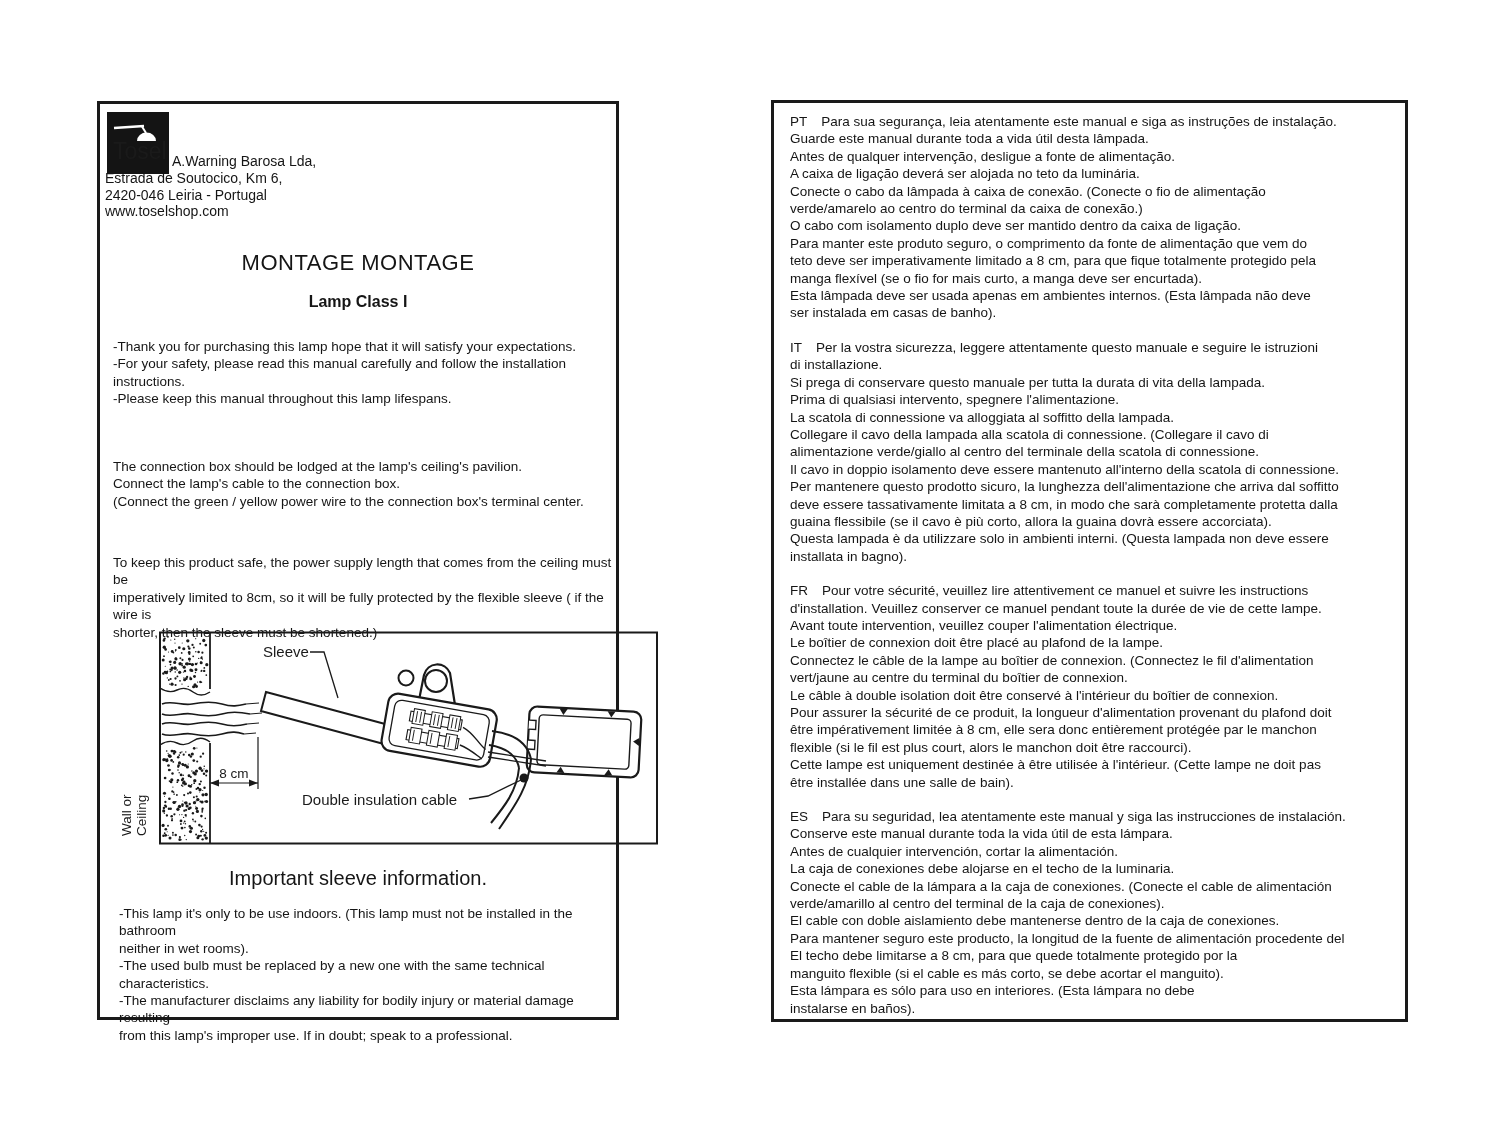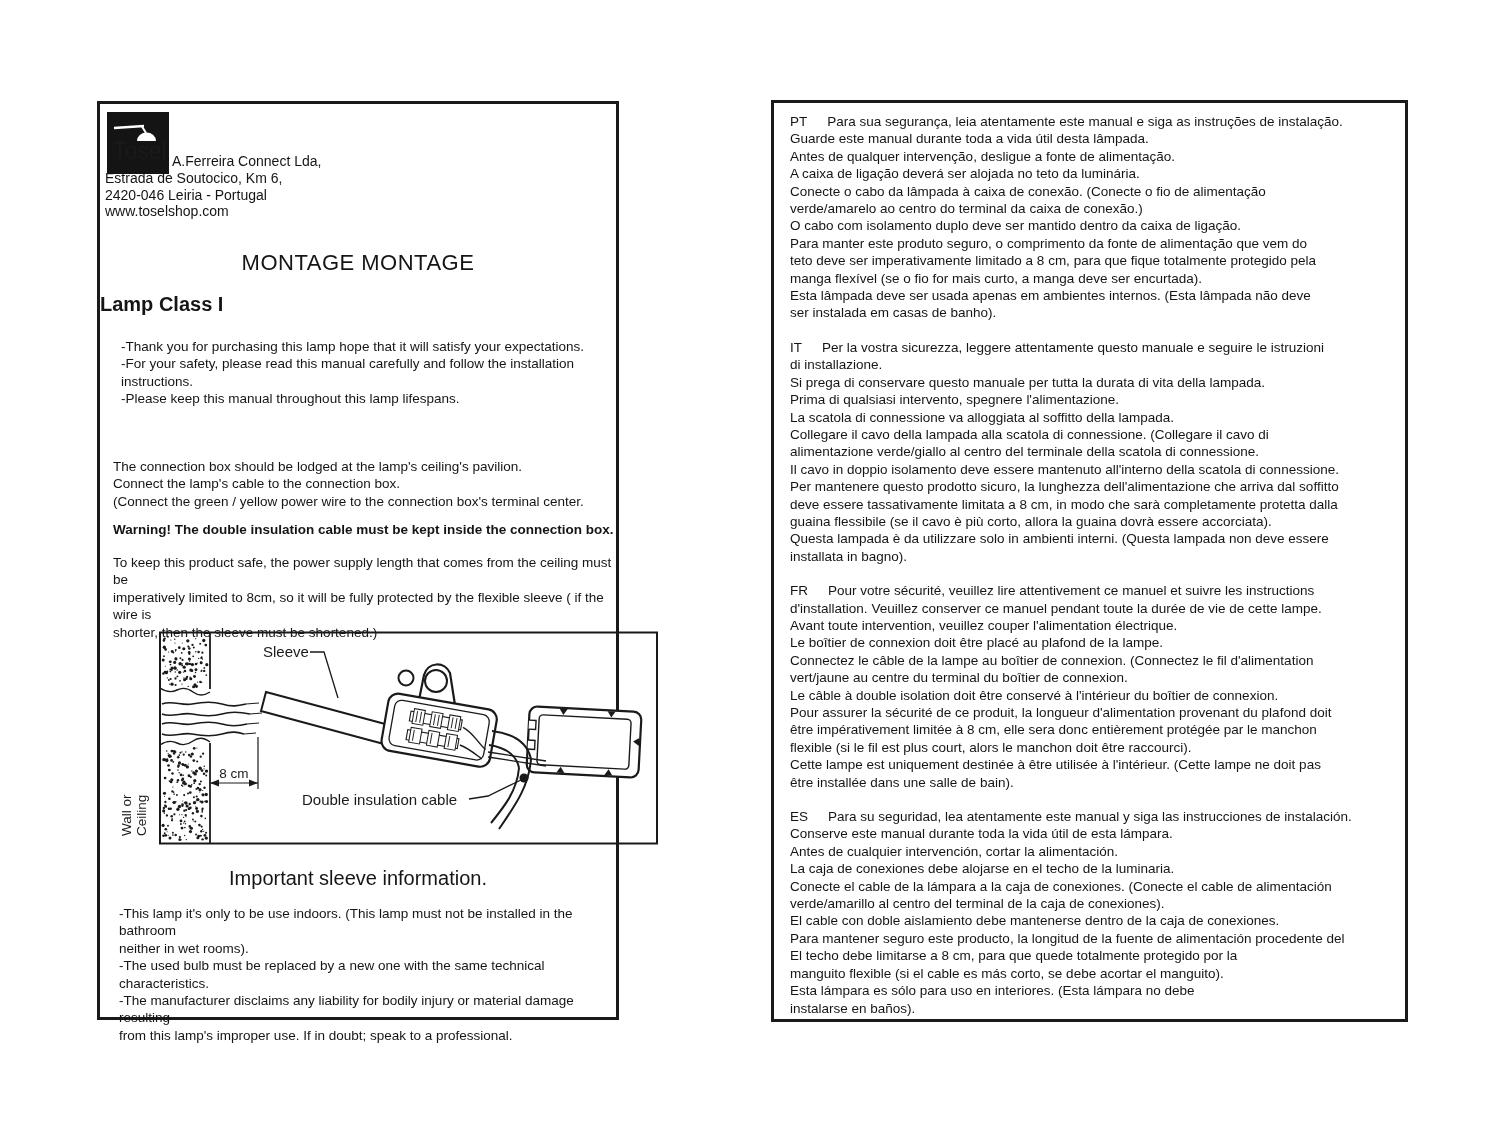--- a/index.html
+++ b/index.html
@@ -20,75 +20,74 @@
   }
   .panel.left  { left:97px;  top:101px; width:522px; height:919px; }
   .panel.right { left:771px; top:100px; width:637px; height:922px; padding:10px 16px 0 16px; }
 
   
   .logo { position:absolute; left:7px; top:8px; width:62px; height:62px; }
   .company-name { position:absolute; left:72px; top:49px; font-size:14px; }
   .address { position:absolute; left:5px; top:66px; font-size:14px; line-height:16.5px; }
   .doc-title { position:absolute; left:0; top:146px; width:100%; text-align:center;
                font-size:22px; font-weight:400; letter-spacing:0.5px; }
-  .doc-subtitle { position:absolute; left:0; top:189px; width:100%; text-align:left;
-                  font-size:20px; font-weight:700; }
+  .doc-subtitle { position:absolute; left:0; top:189px; width:100%; text-align:center;
+                  font-size:16px; font-weight:700; }
   .body-text { font-size:13.5px; line-height:17.4px; }
-  .intro    { position:absolute; left:21px; top:234px; }
+  .intro    { position:absolute; left:13px; top:234px; }
   .h-assembly { position:absolute; left:0; top:290px; width:100%; text-align:center;
                 font-size:20px; font-weight:400; }
   .warning  { font-size:13.5px; line-height:17.4px; font-weight:700; }
   .warning1 { position:absolute; left:13px; top:323px; }
   .para1    { position:absolute; left:13px; top:354px; }
   .warning2 { position:absolute; left:13px; top:417px; }
   .para2    { position:absolute; left:13px; top:450px; }
   .diagram  { position:absolute; left:0px; top:527px; width:560px; height:215px; }
   .h-safety { position:absolute; left:0; top:763px; width:100%; text-align:center;
               font-size:20px; font-weight:400; }
   .safety-para { position:absolute; left:19px; top:801px; }
 
   
   .section { font-size:13.5px; line-height:17.4px; margin-bottom:17px; }
-  .lang-code { display:inline-block; margin-right:20px; }
+  .lang-code { display:inline-block; margin-right:14px; }
 
   svg text { font-family:"Liberation Sans","DejaVu Sans",sans-serif; fill:#1a1a1a; }
 </style>
 </head>
 <body>
 
 <div class="page">
 
   <section class="panel left">
 
     <div class="logo">
       <svg width="62" height="62" viewBox="0 0 62 62">
         <rect x="0" y="0" width="62" height="62" fill="#141414"></rect>
         <line x1="7" y1="16" x2="37" y2="14" stroke="#ffffff" stroke-width="2.6"></line>
         <line x1="35" y1="14.5" x2="39" y2="21" stroke="#ffffff" stroke-width="2"></line>
         <path d="M30,29 a9.5,8.5 0 0 1 19,0 z" fill="#ffffff"></path>
         <text x="6" y="47" font-size="23" fill="#ffffff">Tosel</text>
       </svg>
     </div>
-    <span class="company-name">A.Ferreira Connect Lda,</span>
+    <span class="company-name">A.Warning Barosa Lda,</span>
     <div class="address">
       <div>Estrada de Soutocico, Km 6,</div>
       <div>2420-046 Leiria - Portugal</div>
       <div>www.toselshop.com</div>
     </div>
 
     <h1 class="doc-title">MONTAGE MONTAGE</h1>
     <h2 class="doc-subtitle">Lamp Class I</h2>
 
     <p class="body-text intro">-Thank you for purchasing this lamp hope that it will satisfy your expectations.<br>-For your safety, please read this manual carefully and follow the installation instructions.<br>-Please keep this manual throughout this lamp lifespans.</p>
 
 
 
     <p class="body-text para1">The connection box should be lodged at the lamp's ceiling's pavilion.<br>Connect the lamp's cable to the connection box.<br>(Connect the green / yellow power wire to the connection box's terminal center.</p>
 
-    <p class="warning warning2">Warning! The double insulation cable must be kept inside the connection box.</p>
 
     <p class="body-text para2">To keep this product safe, the power supply length that comes from the ceiling must be<br>imperatively limited to 8cm, so it will be fully protected by the flexible sleeve ( if the wire is<br>shorter, then the sleeve must be shortened.)</p>
 
     <div class="diagram">
       <svg width="560" height="215" viewBox="0 0 560 215">
 
         <g id="wall-dots">
             <circle cx="89.4" cy="27.9" r="1.52" fill="#1a1a1a"></circle>
             <circle cx="92.5" cy="13.9" r="1.13" fill="#1a1a1a"></circle>
             <circle cx="75.0" cy="36.9" r="1.54" fill="#1a1a1a"></circle>

